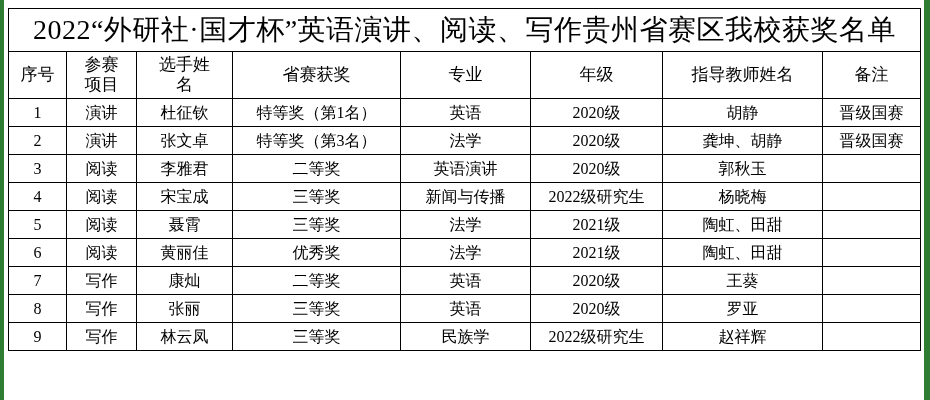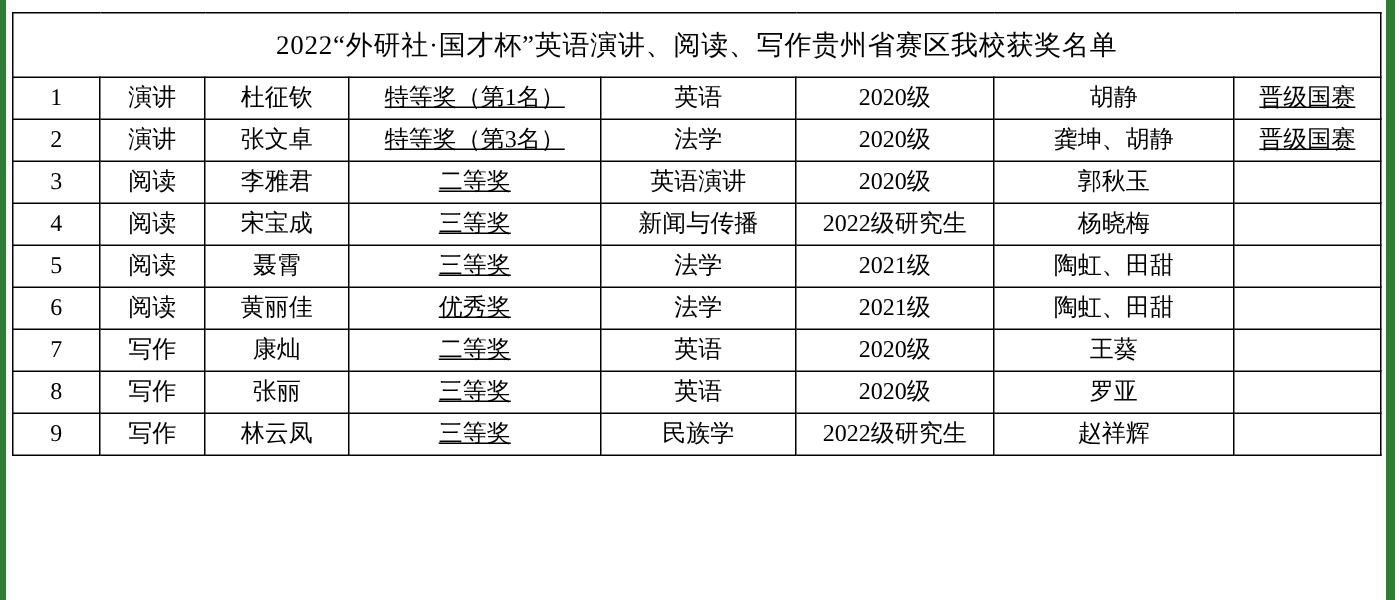--- a/index.html
+++ b/index.html
@@ -52,46 +52,44 @@
     border: 1px solid #000000;
     text-align: center;
     vertical-align: middle;
     padding: 0;
     font-weight: normal;
     color: #000000;
     background: #ffffff;
   }
   .title-cell {
     height: 42px;
-    font-size: 18px;
+    font-size: 28px;
     font-weight: bold;
     letter-spacing: 0.5px;
     font-family: "Liberation Serif", "DejaVu Serif", serif;
   }
   .head-row td {
     height: 46px;
     font-size: 17px;
     font-weight: bold;
     line-height: 1.15;
   }
   .body-row td {
     height: 27px;
     font-size: 16px;
     line-height: 1.1;
   }
   .red-bold {
     color: #ff0000;
     font-weight: bold;
-    text-decoration: underline;
   }
   .red-note {
     color: #ff0000;
     font-weight: bold;
     font-size: 15px;
-    text-decoration: underline;
   }
   .col-seq    { width: 58px; }
   .col-event  { width: 70px; }
   .col-name   { width: 96px; }
   .col-award  { width: 168px; }
   .col-major  { width: 130px; }
   .col-grade  { width: 132px; }
   .col-teach  { width: 160px; }
   .col-remark { width: 98px; }
   .wrap-2line { display: block; }
@@ -112,20 +110,36 @@
         <col class="col-award">
         <col class="col-major">
         <col class="col-grade">
         <col class="col-teach">
         <col class="col-remark">
       </colgroup>
       <tbody>
         <tr>
           <td class="title-cell" colspan="8">2022“外研社·国才杯”英语演讲、阅读、写作贵州省赛区我校获奖名单</td>
         </tr>
+        <tr class="head-row">
+          <td>序号</td>
+          <td>
+              <span class="wrap-2line">参赛</span>
+              <span class="wrap-2line">项目</span>
+            </td>
+          <td>
+              <span class="wrap-2line">选手姓</span>
+              <span class="wrap-2line">名</span>
+            </td>
+          <td>省赛获奖</td>
+          <td>专业</td>
+          <td>年级</td>
+          <td>指导教师姓名</td>
+          <td>备注</td>
+        </tr>
 
         <tr class="body-row">
           <td>1</td>
           <td>演讲</td>
           <td>杜征钦</td>
           <td class="red-bold">特等奖（第1名）</td>
           <td>英语</td>
           <td>2020级</td>
           <td>胡静</td>
           <td class="red-note">晋级国赛</td>

